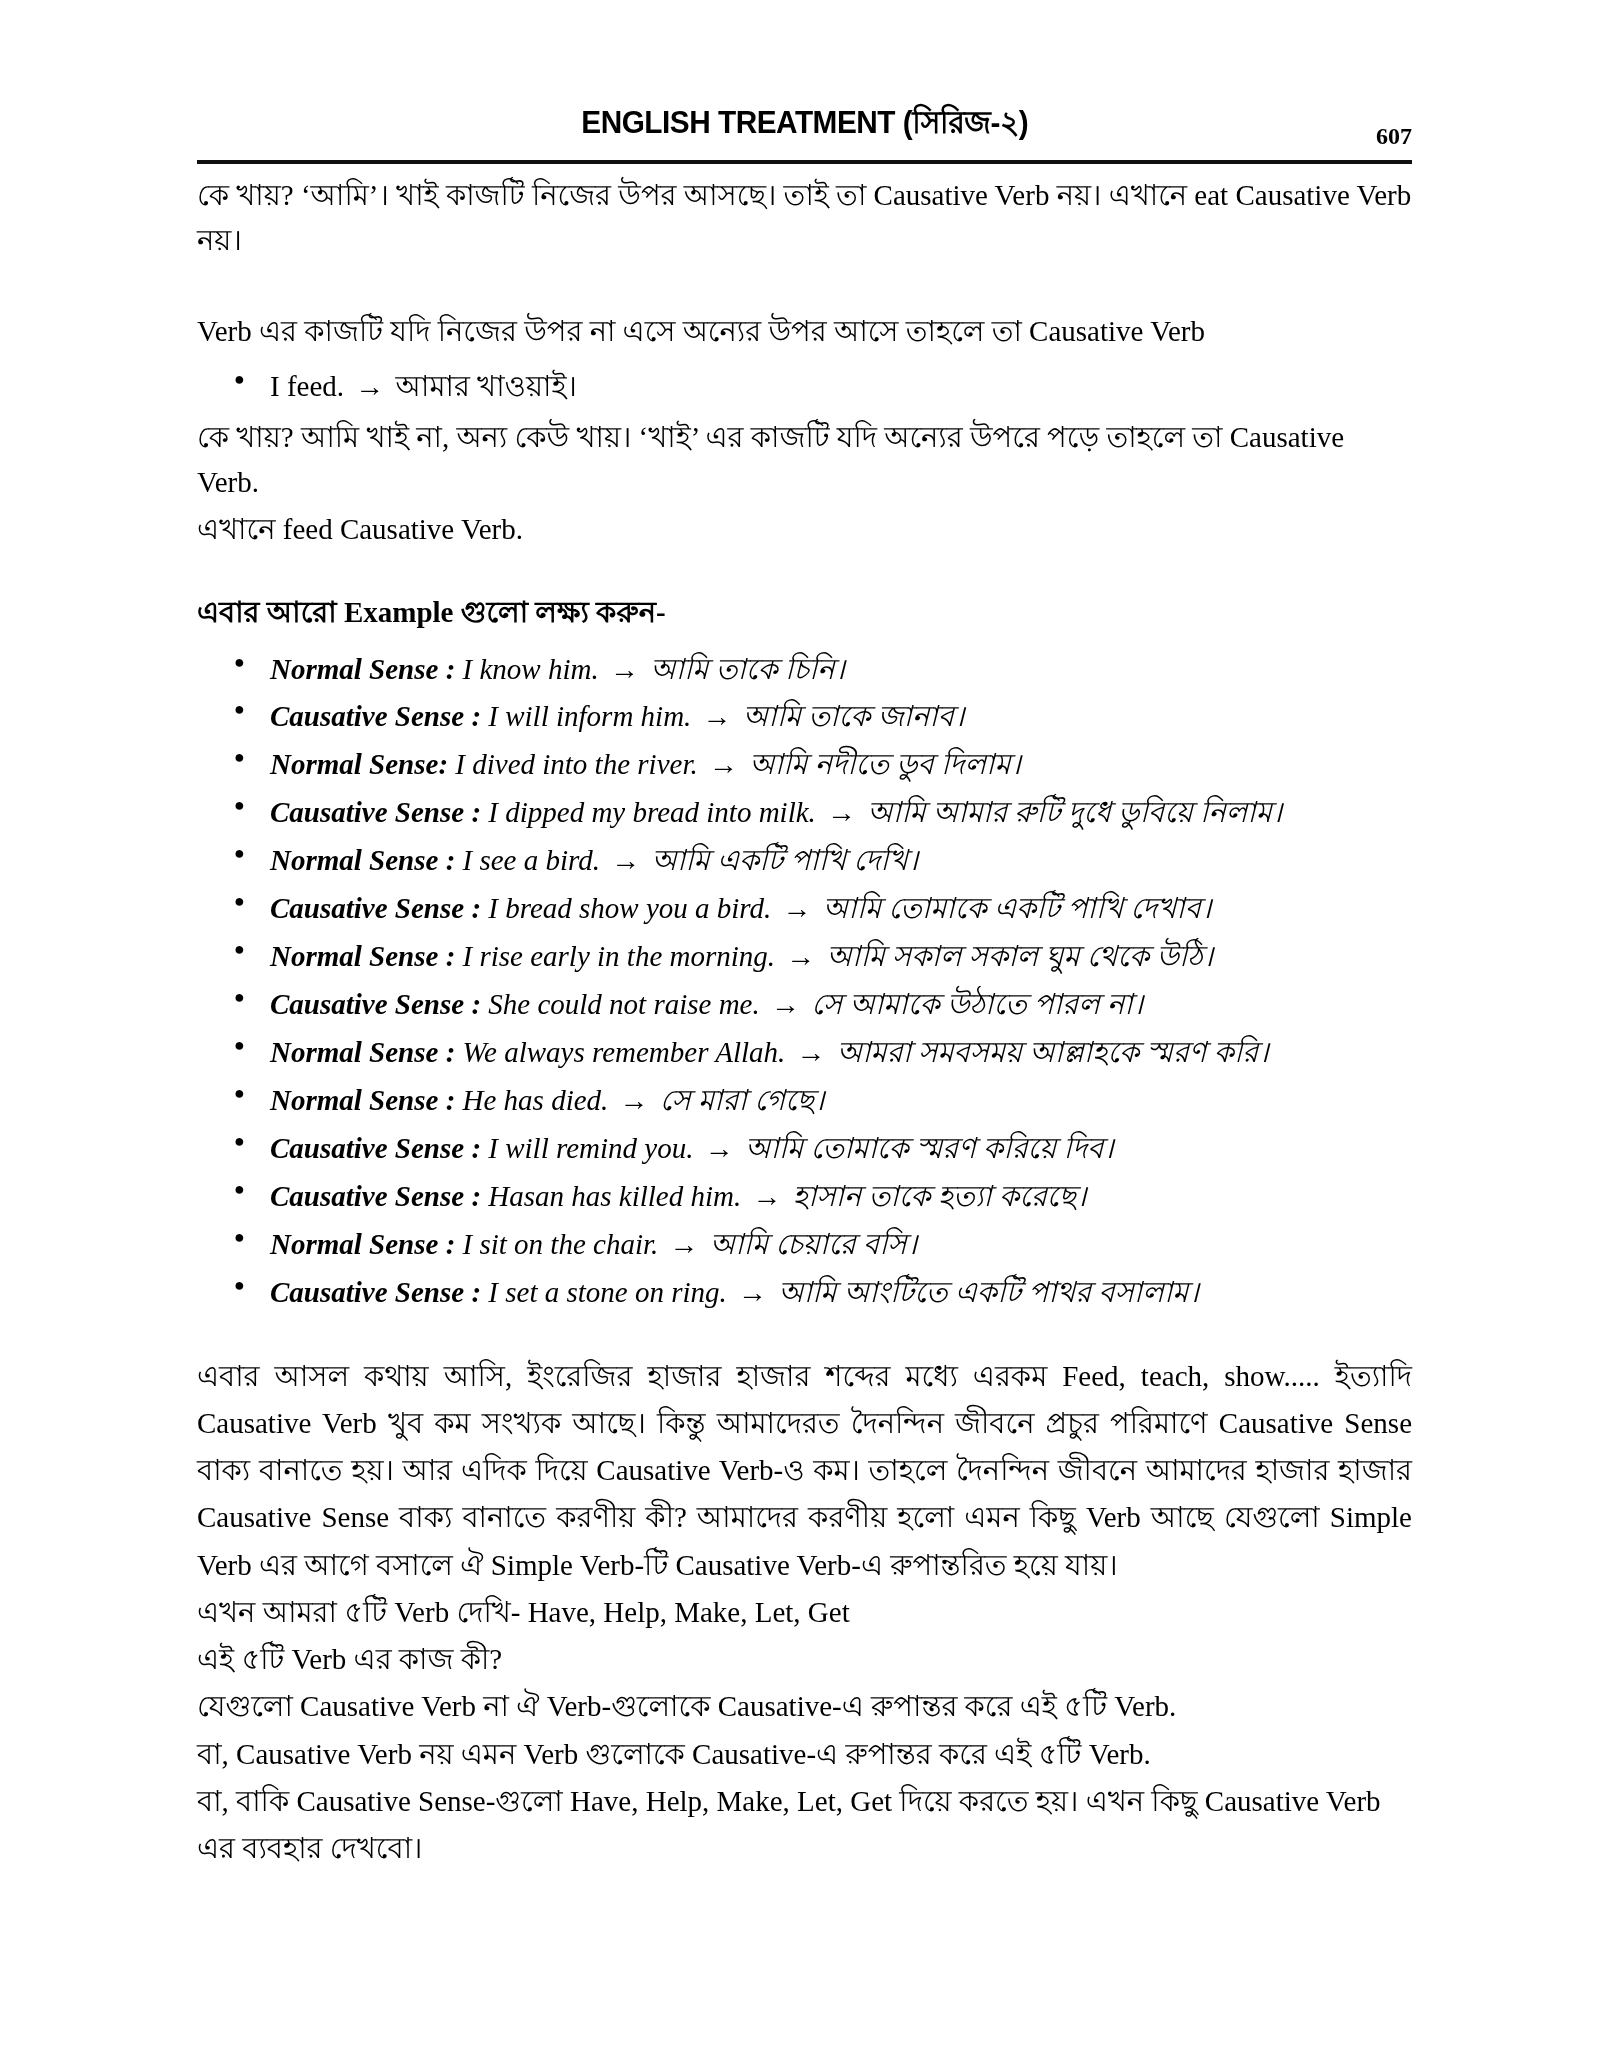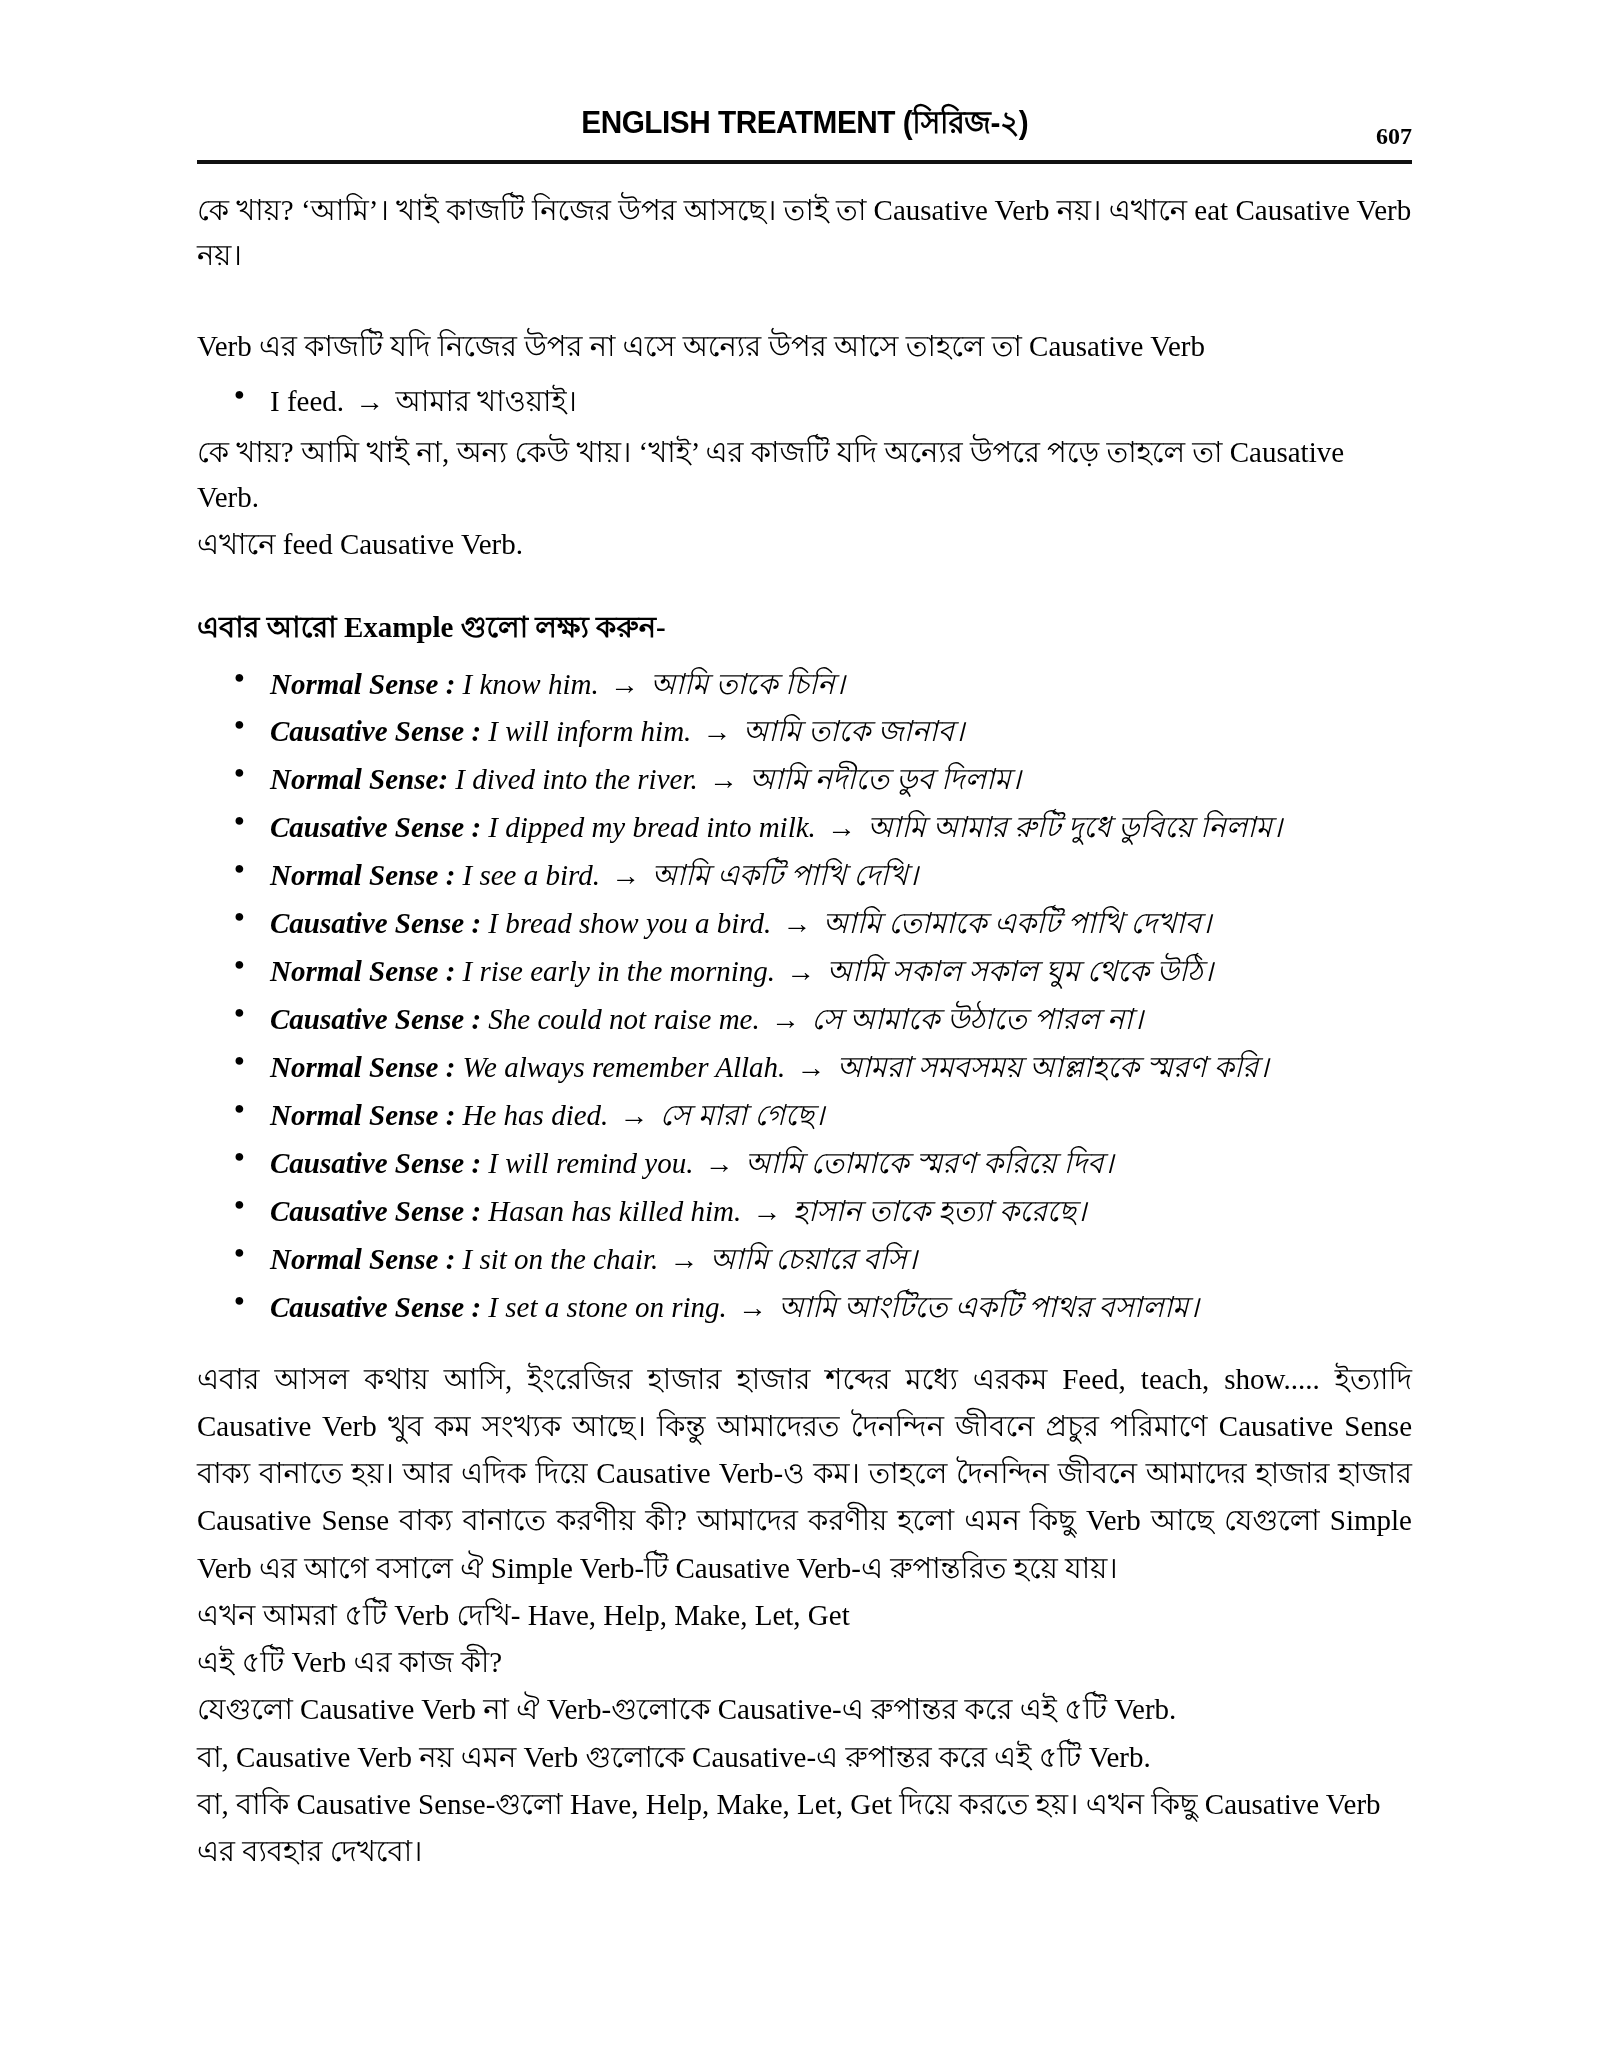--- a/index.html
+++ b/index.html
@@ -36,21 +36,21 @@
     transform: scaleX(0.96);
   }
   .header .pageno {
     grid-column: 3;
     justify-self: end;
     font-weight: 700;
     font-size: 24px;
   }
   
   p { margin: 0; line-height: 1.55; }
-  .p-intro1 { margin-top: 24px; }
+  .p-intro1 { margin-top: 9px; }
   .p-intro2 { margin-top: 46px; }
   .p-intro3 { margin-top: 6px; }
   .p-intro4 { margin-top: 2px; }
   .examples-heading {
     margin-top: 38px;
     font-weight: 700;
   }
   ul.bullets {
     list-style: none;
     margin: 0;
@@ -66,21 +66,21 @@
   ul.bullets li::before {
     content: "●";
     position: absolute;
     left: -36px;
     top: 2px;
     font-size: 0.62em;
   }
   .ex-label { font-weight: 700; }
   .arrow { padding: 0 4px; }
   .p-main {
-    margin-top: 26px;
+    margin-top: 38px;
     line-height: 1.63;
     text-align: justify;
     font-family: Liberation Serif, serif;
   }
   .p-line { line-height: 1.63; }
 </style>
 </head>
 <body>
 
 <div class="page">

